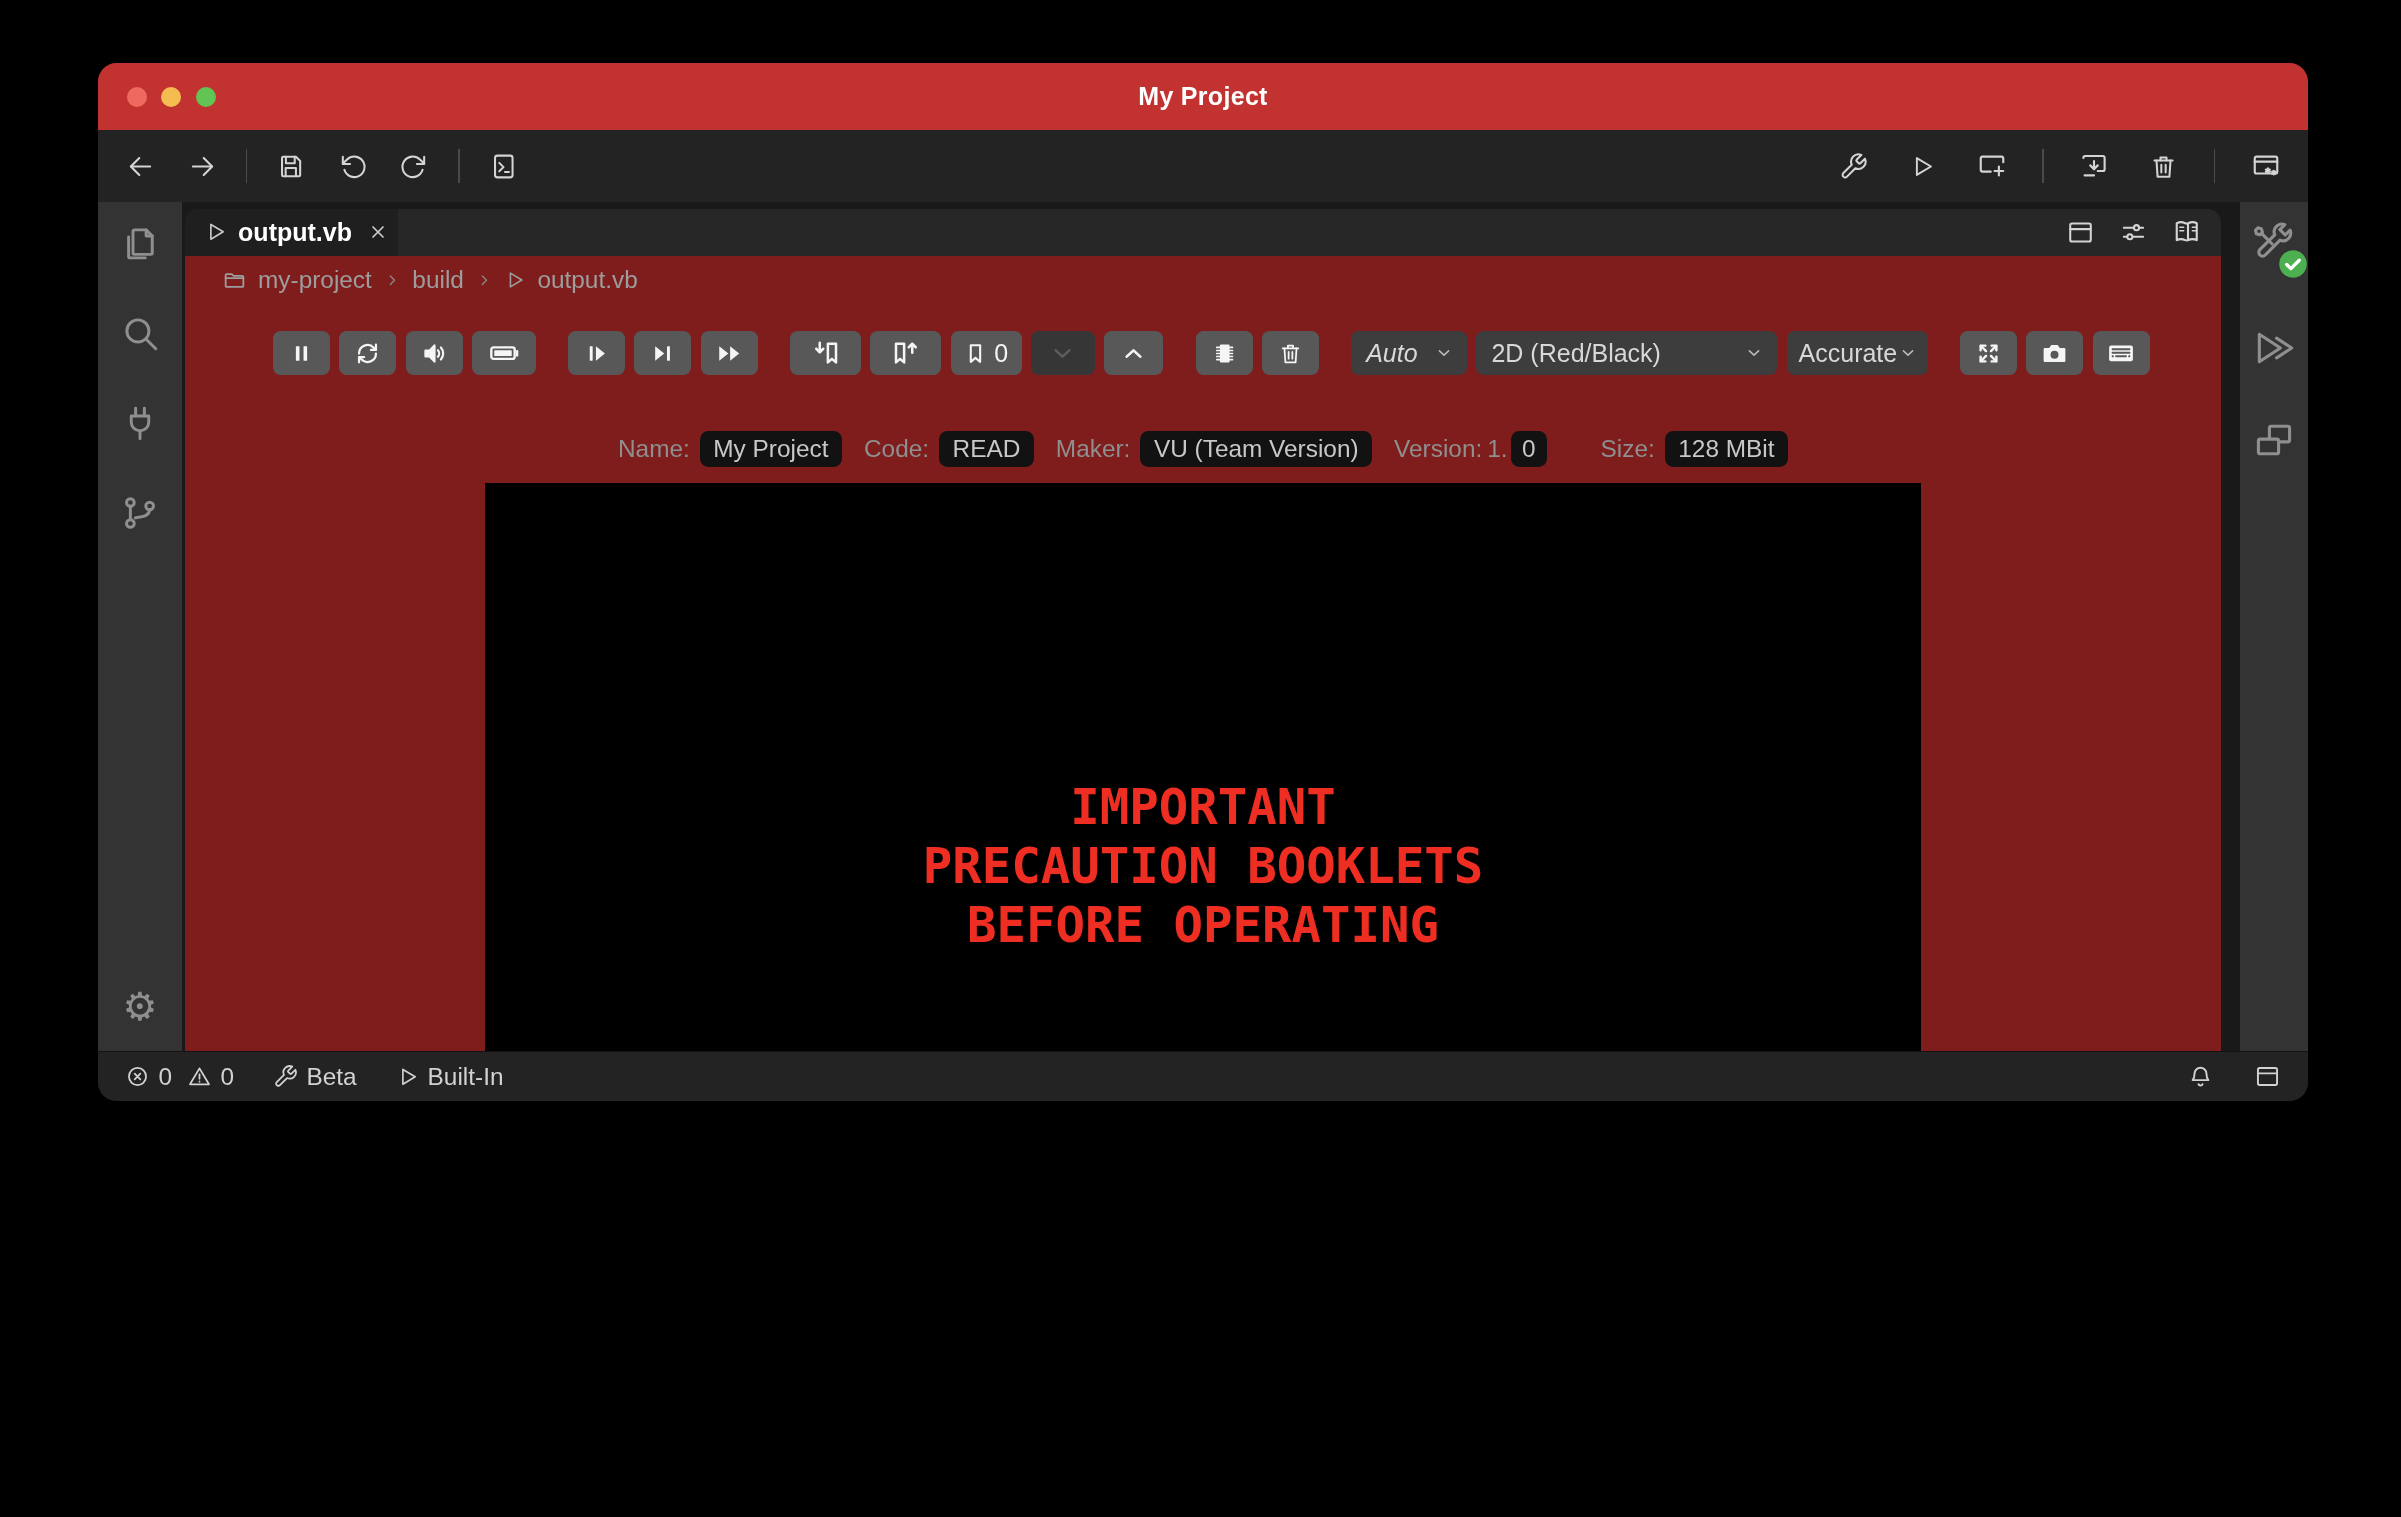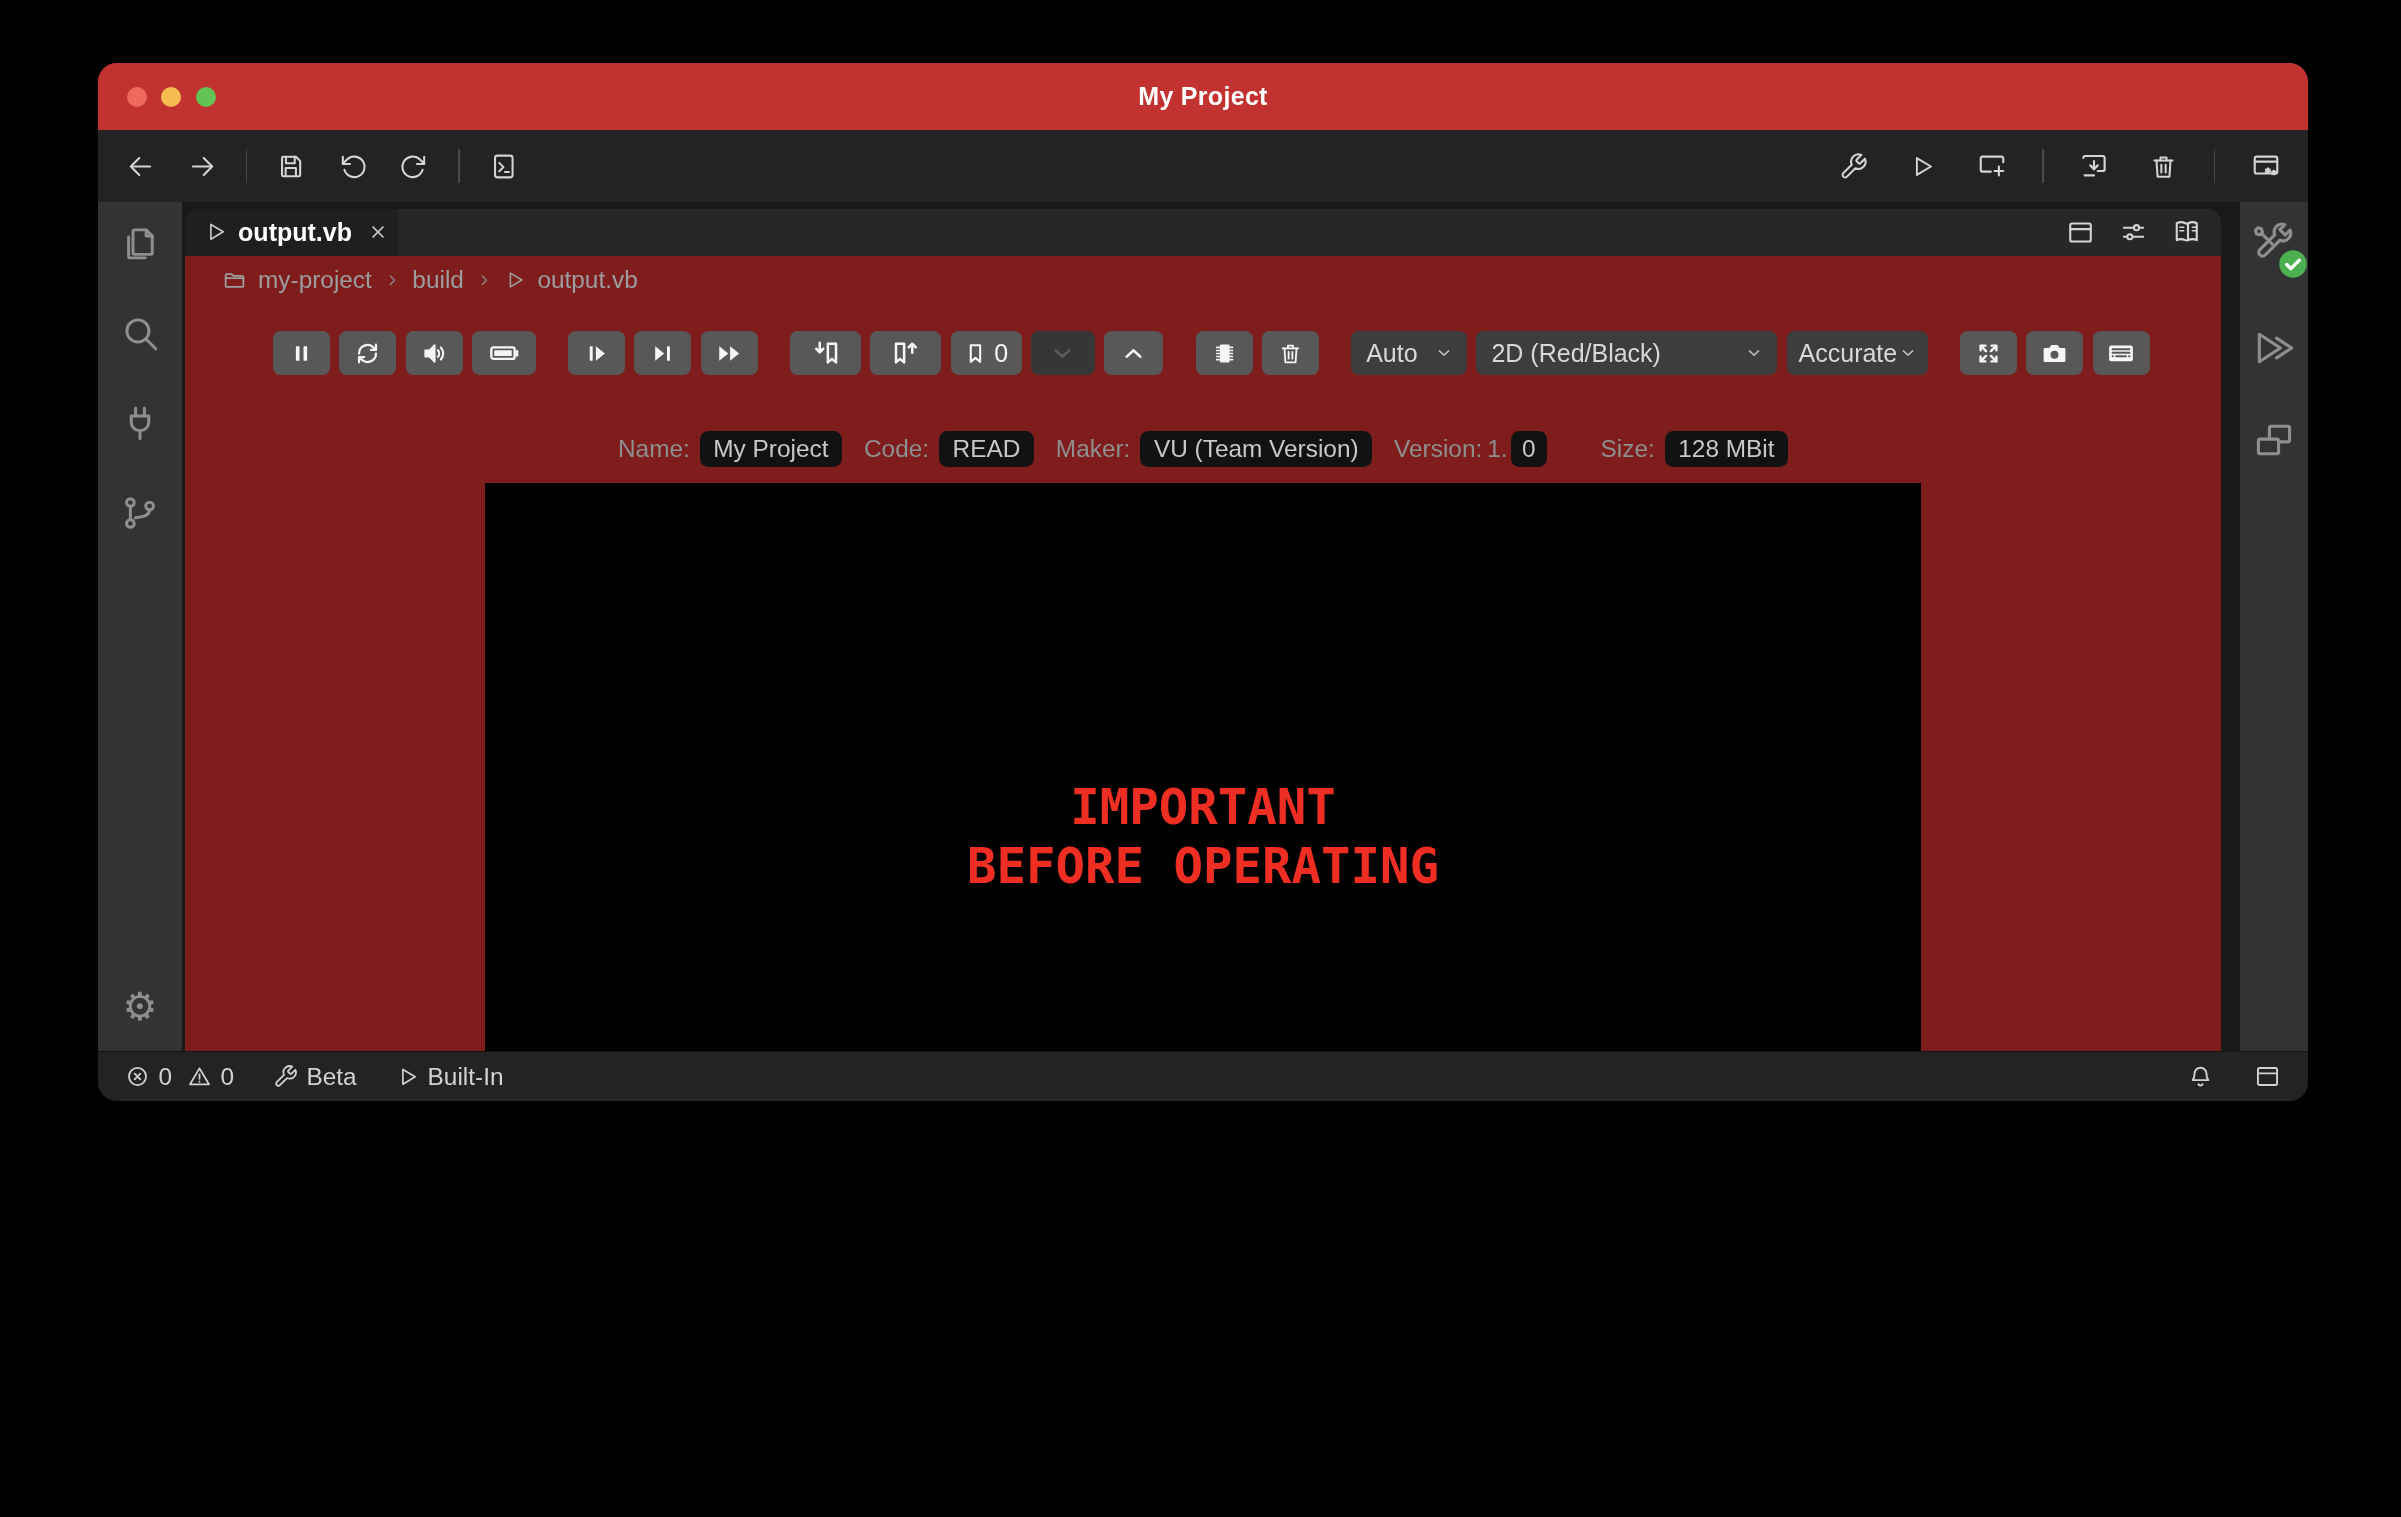--- a/index.html
+++ b/index.html
@@ -40,21 +40,21 @@
   .breadcrumb{height:42px;margin-top:3.4px;display:flex;align-items:center;padding-left:37px;gap:11px;
               color:#9d9d9d;font-size:24.4px;}
   .bc-chev{color:#8a8a8a;}
   
   .emu-toolbar{display:flex;align-items:center;margin-top:30px;padding-left:88px;gap:9.3px;}
   .ebtn{height:44px;width:57px;background:#585858;border:none;border-radius:7.6px;color:#f5f5f5;
         display:flex;align-items:center;justify-content:center;gap:5px;padding:0;box-sizing:border-box;flex:none;}
   .ebtn.wide{width:71px;} .ebtn.batt{width:64px;}
   .ebtn.disabled{background:#363636;color:#5c5c5c;width:64px;}
   .ebtn .num{font-size:25px;font-weight:400;}
-  .gapL{margin-left:23px;}
+  .gapL{margin-left:23px;font-style:italic;}
   .edrop{height:44px;background:#3d3d3d;border:none;border-radius:7.6px;color:#d8d8d8;font-size:25px;
          display:flex;align-items:center;justify-content:space-between;padding:0 13.5px 0 15px;box-sizing:border-box;flex:none;}
   .edrop .dchev{color:#b9b9b9;}
   
   .info-row{margin-top:52px;height:44px;display:flex;align-items:center;justify-content:center;font-size:24.4px;}
   .info-item{display:flex;align-items:center;margin-right:22px;}
   .info-item.last{margin-right:0;}
   .ilabel{color:#8f8f8f;margin-right:10px;}
   .iprefix{color:#8f8f8f;margin-right:3.4px;}
   .pill{background:#121212;border-radius:8.4px;padding:4.2px 13.5px;color:#c8c8c8;}
@@ -511,20 +511,21 @@
             </span>
             <span class="info-item last gap-size">
               <span class="ilabel">Size:</span>
               <span class="pill">128 MBit</span>
             </span>
           </div>
 
           <div class="screen">
             <div class="screen-text" style="color: rgb(238, 46, 34);">
               <div>IMPORTANT</div>
+              <div>PRECAUTION BOOKLETS</div>
               <div>BEFORE OPERATING</div>
             </div>
           </div>
         </div>
       </div>
 
       <div class="abar abar-right">
         <button class="aicon">
           <span class="ic" style="width:44px;height:44px">
               <svg viewBox="0 0 24 24" fill="none" stroke="currentColor" stroke-width="1.7" stroke-linecap="round" stroke-linejoin="round">

